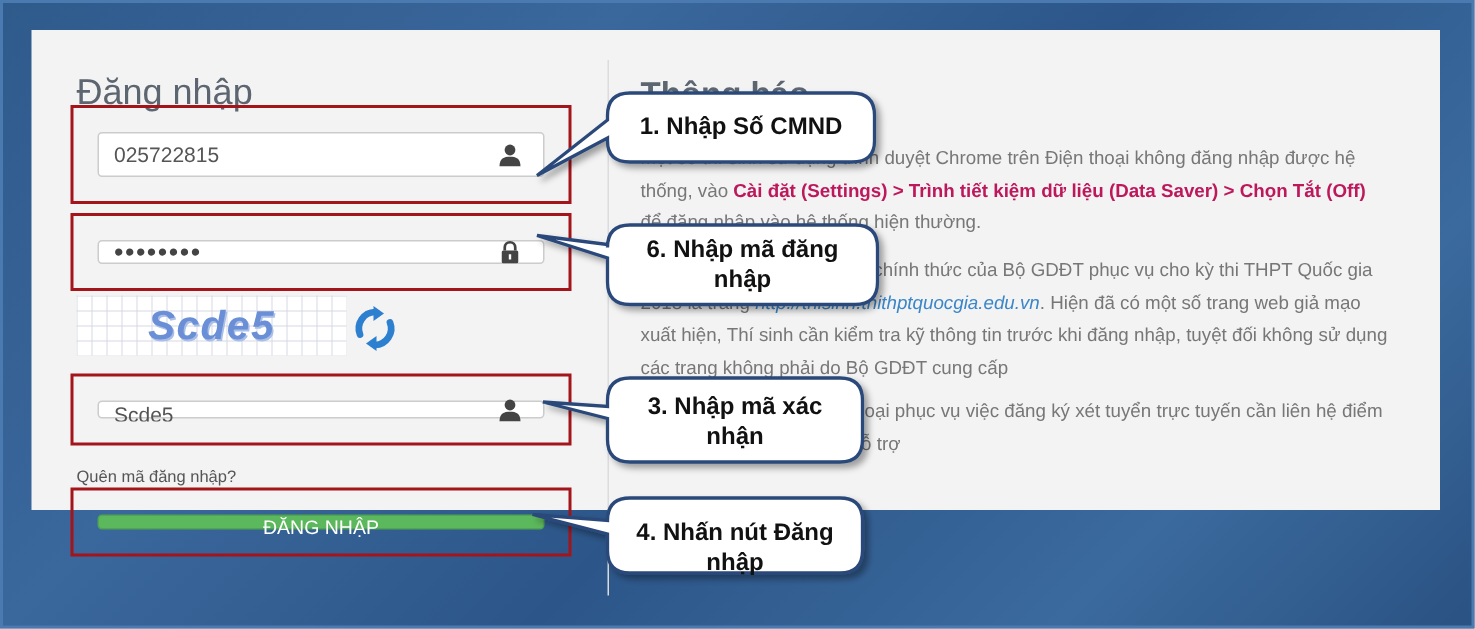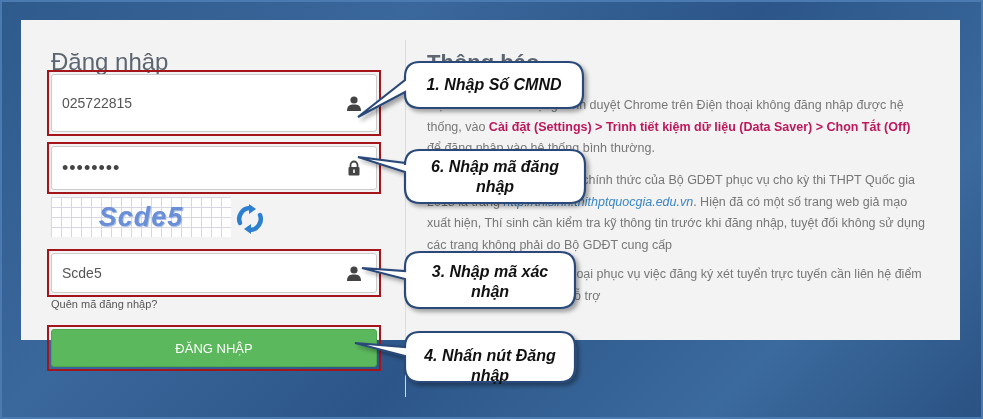--- a/index.html
+++ b/index.html
@@ -12,21 +12,21 @@
   .frame-edge { position: absolute; inset: 0; border: 2px solid #4a7ab0; pointer-events: none; }
   .panel {
     position: absolute; left: 21px; top: 20px; width: 939px; height: 320px;
     background: #f3f3f3;
   }
   .divider { position: absolute; left: 384px; top: 20px; width: 1px; height: 357px; background: #dcdcdc; }
   .login-title {
     position: absolute; left: 30px; top: 28px; font-size: 24px; color: #5d6670; font-weight: normal;
   }
   .hl-box {
-    position: absolute; left: 26px; width: 334px; border: 2px solid #a3141b; padding: 2px;
+    position: absolute; left: 26px; width: 334px; border: 2px solid #a3141b; padding: 16px;
   }
   .field {
     position: relative; width: 100%; height: 100%; background: #fff;
     border: 1px solid #ccc; border-radius: 3px;
   }
   .field input {
     width: 100%; height: 100%; border: none; outline: none; background: transparent;
     padding: 0 40px 0 10px; font-family: "Liberation Sans", sans-serif; font-size: 14px; color: #555;
   }
   .field input.pw { font-size: 18px; letter-spacing: 1px; color: #444; }
@@ -38,33 +38,33 @@
       linear-gradient(#d6d6e4 1px, transparent 1px),
       linear-gradient(90deg, #d6d6e4 1px, transparent 1px);
     background-size: 10px 10px;
     display: flex; align-items: center; justify-content: center;
   }
   .captcha span {
     font-size: 27px; font-style: italic; font-weight: bold; color: #6a8fd6;
     letter-spacing: 1px; text-shadow: 1px 1px 0 #a9bfe8;
   }
   .refresh { position: absolute; left: 214px; top: 184px; width: 30px; height: 30px; cursor: pointer; }
-  .forgot { position: absolute; left: 30px; top: 278px; font-size: 11px; color: #555; text-decoration: none; }
+  .forgot { position: absolute; left: 30px; top: 292px; font-size: 11px; color: #555; text-decoration: none; }
   .submit {
     width: 100%; height: 100%; border: 1px solid #4fa64f; border-radius: 3px;
     background: #5cb85c; color: #fff; font-size: 13px; font-family: "Liberation Sans", sans-serif; cursor: pointer;
   }
   .notice-title { position: absolute; left: 406px; top: 30px; font-size: 22px; color: #5d6670; }
   .notice { position: absolute; left: 406px; width: 500px; font-size: 12.5px; line-height: 21.5px; color: #777; }
   .notice b { color: #be185d; }
   .notice a { color: #3a86c8; font-style: italic; text-decoration: none; }
   .callouts { position: absolute; left: 0; top: 0; width: 983px; height: 419px; pointer-events: none; }
   .callout-text {
     position: absolute; display: flex; align-items: center; justify-content: center; text-align: center;
-    font-weight: bold; font-size: 16px; line-height: 20px; color: #111; font-style: italic;
+    font-weight: bold; font-size: 16px; line-height: 20px; color: #111;
   }
 </style>
 </head>
 <body>
 
 <div class="panel">
   <h1 class="login-title">Đăng nhập</h1>
 
   <div class="hl-box" style="top:50px;height:66px;">
     <div class="field">
@@ -111,21 +111,21 @@
 
   <div class="hl-box" style="top:305px;height:46px;">
     <button class="submit">ĐĂNG NHẬP</button>
   </div>
 
   <div class="divider"></div>
 
   <h2 class="notice-title">Thông báo</h2>
 
   <p class="notice" style="top:75px;">
-    <span>Một số thí sinh sử dụng trình duyệt Chrome trên Điện thoại không đăng nhập được hệ thống, vào </span><b>Cài đặt (Settings) &gt; Trình tiết kiệm dữ liệu (Data Saver) &gt; Chọn Tắt (Off)</b><span> để đăng nhập vào hệ thống bình thường.</span>
+    <span>Một số thí sinh sử dụng trình duyệt Chrome trên Điện thoại không đăng nhập được hệ thống, vào </span><b>Cài đặt (Settings) &gt; Trình tiết kiệm dữ liệu (Data Saver) &gt; Chọn Tắt (Off)</b><span> để đăng nhập vào hệ thống hiện thường.</span>
   </p>
   <p class="notice" style="top:150px;">
     <span>Trang thông tin duy nhất và chính thức của Bộ GDĐT phục vụ cho kỳ thi THPT Quốc gia 2018 là trang </span><a href="#">http://thisinh.thithptquocgia.edu.vn</a><span>. Hiện đã có một số trang web giả mạo xuất hiện, Thí sinh cần kiểm tra kỹ thông tin trước khi đăng nhập, tuyệt đối không sử dụng các trang không phải do Bộ GDĐT cung cấp</span>
   </p>
   <p class="notice" style="top:244px;">Thí sinh thay đổi số điện thoại phục vụ việc đăng ký xét tuyển trực tuyến cần liên hệ điểm thu nhận Hồ sơ để được hỗ trợ</p>
 </div>
 
 <svg class="callouts" viewBox="0 0 983 419">
   <defs>
     <filter id="sh" x="-10%" y="-10%" width="130%" height="140%">

